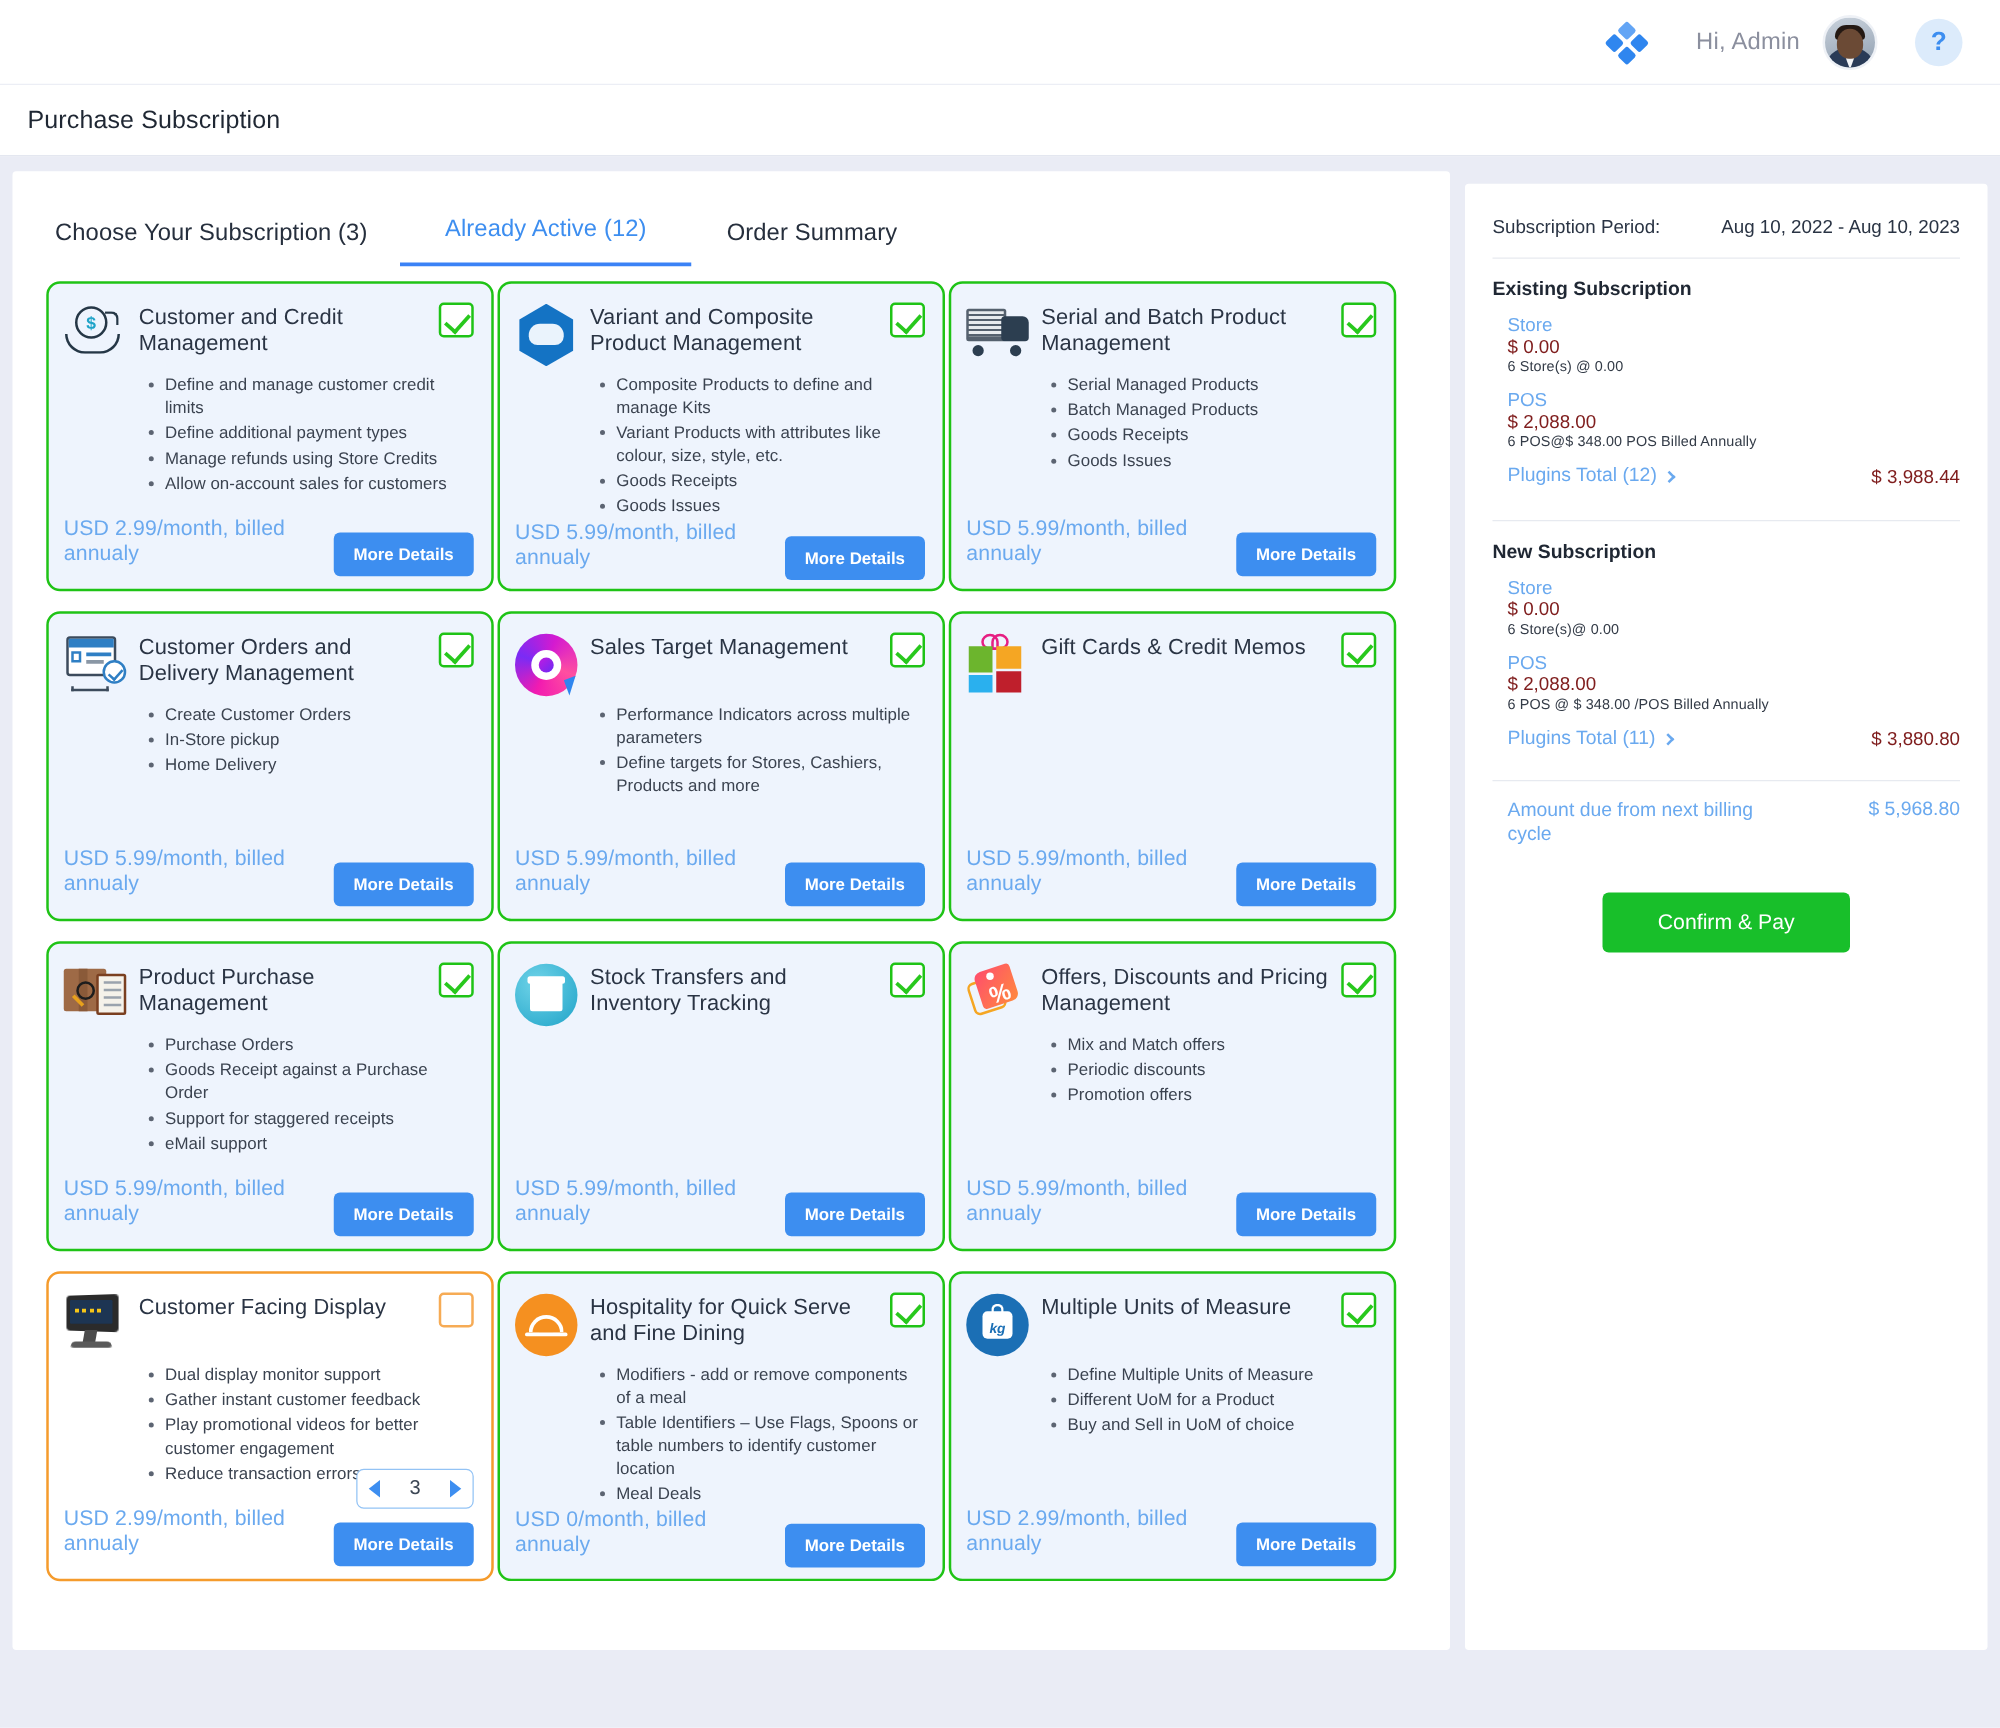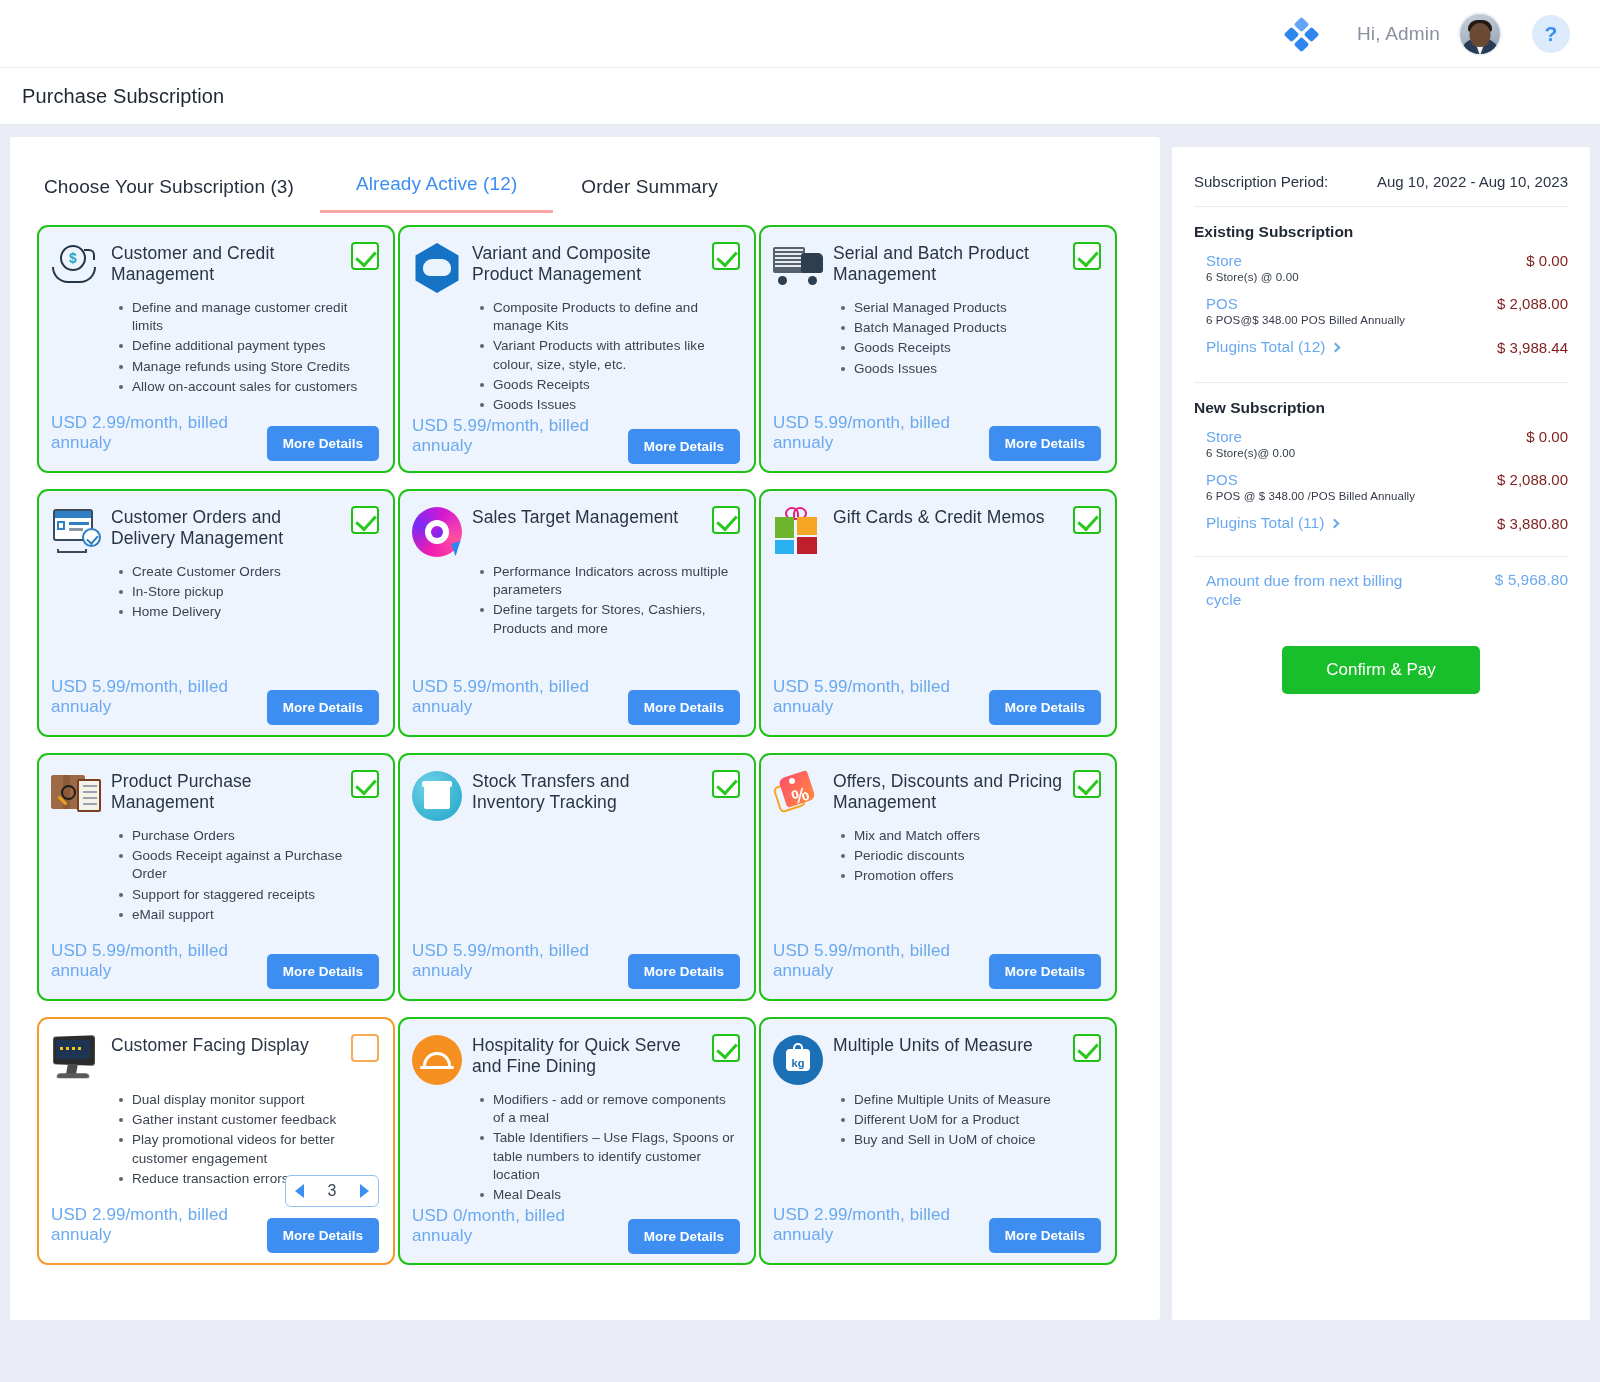--- a/index.html
+++ b/index.html
@@ -74,21 +74,21 @@
   }
 
   
   .tabs { display: flex; align-items: flex-end; padding: 36px 0 0 34px; gap: 0; }
   .tab {
     font-size: 19px; color: #262f3d; padding: 0 26px 15px 0; cursor: pointer;
     letter-spacing: .1px; white-space: nowrap;
   }
   .tab:nth-child(2){ padding-left: 36px; padding-right: 36px; }
   .tab:nth-child(3){ padding-left: 28px; }
-  .tab.active { color: #3d8ef0; border-bottom: 3px solid #fca5a5; }
+  .tab.active { color: #3d8ef0; border-bottom: 3px solid #3b82f6; }
 
   
   .grid {
     display: grid; grid-template-columns: repeat(3, 360px);
     gap: 16px 1px; padding: 12px 0 0 27px;
   }
   .card {
     width: 358px; height: 248px; border-radius: 11px; position: relative;
     background: #eef4fd; border: 2px solid #1fc316; padding: 14px 14px 10px 12px;
     display: flex; flex-direction: column;
@@ -144,21 +144,21 @@
   .stepper .arw { width: 0; height: 0; cursor: pointer; }
   .stepper .arw.left  { border-top: 7px solid transparent; border-bottom: 7px solid transparent; border-right: 9px solid #3d8ef0; }
   .stepper .arw.right { border-top: 7px solid transparent; border-bottom: 7px solid transparent; border-left: 9px solid #3d8ef0; }
   .stepper .qty { font-size: 16px; color: #3c4654; }
 
   
   .ico-hexcloud { width:50px; height:50px; background:#1473c4;
     clip-path: polygon(50% 0%, 93% 25%, 93% 75%, 50% 100%, 7% 75%, 7% 25%); position:relative; }
   .ico-hexcloud::after { content:""; position:absolute; left:11px; top:16px; width:28px; height:17px;
     background:#eaf3fc; border-radius:9px 9px 7px 7px; }
-  .ico-circle { width:50px; height:50px; border-radius:50%; position:relative; }
+  .ico-circle { width:50px; height:50px; border-radius:50%; position:relative;font-style:italic; }
   .ico-circle.teal { background: radial-gradient(circle at 35% 32%, #6fd3e8, #1fa3c8); }
   .ico-circle.orange { background:#f59020; }
   .ico-circle.blue { background:#1b6fb5; }
   .ico-circle .bell { position:absolute; left:11px; top:17px; width:28px; height:14px;
     border-radius:14px 14px 0 0; border:3px solid #fff; border-bottom:none; }
   .ico-circle .belltray { position:absolute; left:8px; top:31px; width:34px; height:3px; background:#fff; border-radius:2px; }
   .ico-circle .kgbag { position:absolute; left:13px; top:14px; width:24px; height:22px; background:#fff; border-radius:4px;
     display:flex; align-items:flex-end; justify-content:center; }
   .ico-circle .kgbag span { font-size:11px; font-weight:bold; color:#1b6fb5; margin-bottom:2px; }
   .ico-circle .kghandle { position:absolute; left:20px; top:8px; width:10px; height:9px;
@@ -241,21 +241,21 @@
   .ico-monitor .base { position:absolute; left:6px; bottom:2px; width:32px; height:7px; background:#5a5a5a; border-radius:3px; transform: perspective(40px) rotateX(45deg); }
 
   
   .period-row { display:flex; justify-content:space-between; align-items:center; padding: 2px 0 16px 0; }
   .period-label { font-size: 15px; color: #2a3444; }
   .period-value { font-size: 15px; color: #2a3444; }
   .divider { height: 1px; background: #e7eaf0; margin: 0 0 16px 0; }
 
   .sec-title { font-size: 15.5px; color: #1f2733; font-weight: bold; margin-bottom: 11px; }
   .line-item { padding: 0 0 12px 12px; }
-  .li-top { display:flex; justify-content:space-between; align-items:baseline; }
+  .li-top { display:flex; justify-content:space-between; align-items:baseline;flex-direction:column; }
   .li-name { font-size: 15px; color: #6aa9ef; }
   .li-amt { font-size: 15px; color: #7f1d1d; }
   .li-sub { font-size: 11.5px; color: #333b47; margin-top: 2px; letter-spacing:.1px; }
   .plugins-row { display:flex; justify-content:space-between; align-items:center; padding: 0 0 8px 12px; }
   .plugins-link { font-size: 15.5px; color: #6aa9ef; cursor:pointer; display:flex; align-items:center; gap:7px; }
   .chevron { display:inline-block; width:7px; height:7px; border:solid #6aa9ef; border-width: 2px 2px 0 0; transform: rotate(45deg); }
   .total-row { display:flex; justify-content:space-between; align-items:flex-start; padding: 0 0 0 12px; margin-top: 4px; }
   .total-label { font-size: 15.5px; color: #6aa9ef; line-height:1.25; max-width: 215px; }
   .total-amt { font-size: 15.5px; color: #6aa9ef; }
   .pay-wrap { display:flex; justify-content:center; margin-top: 36px; }

